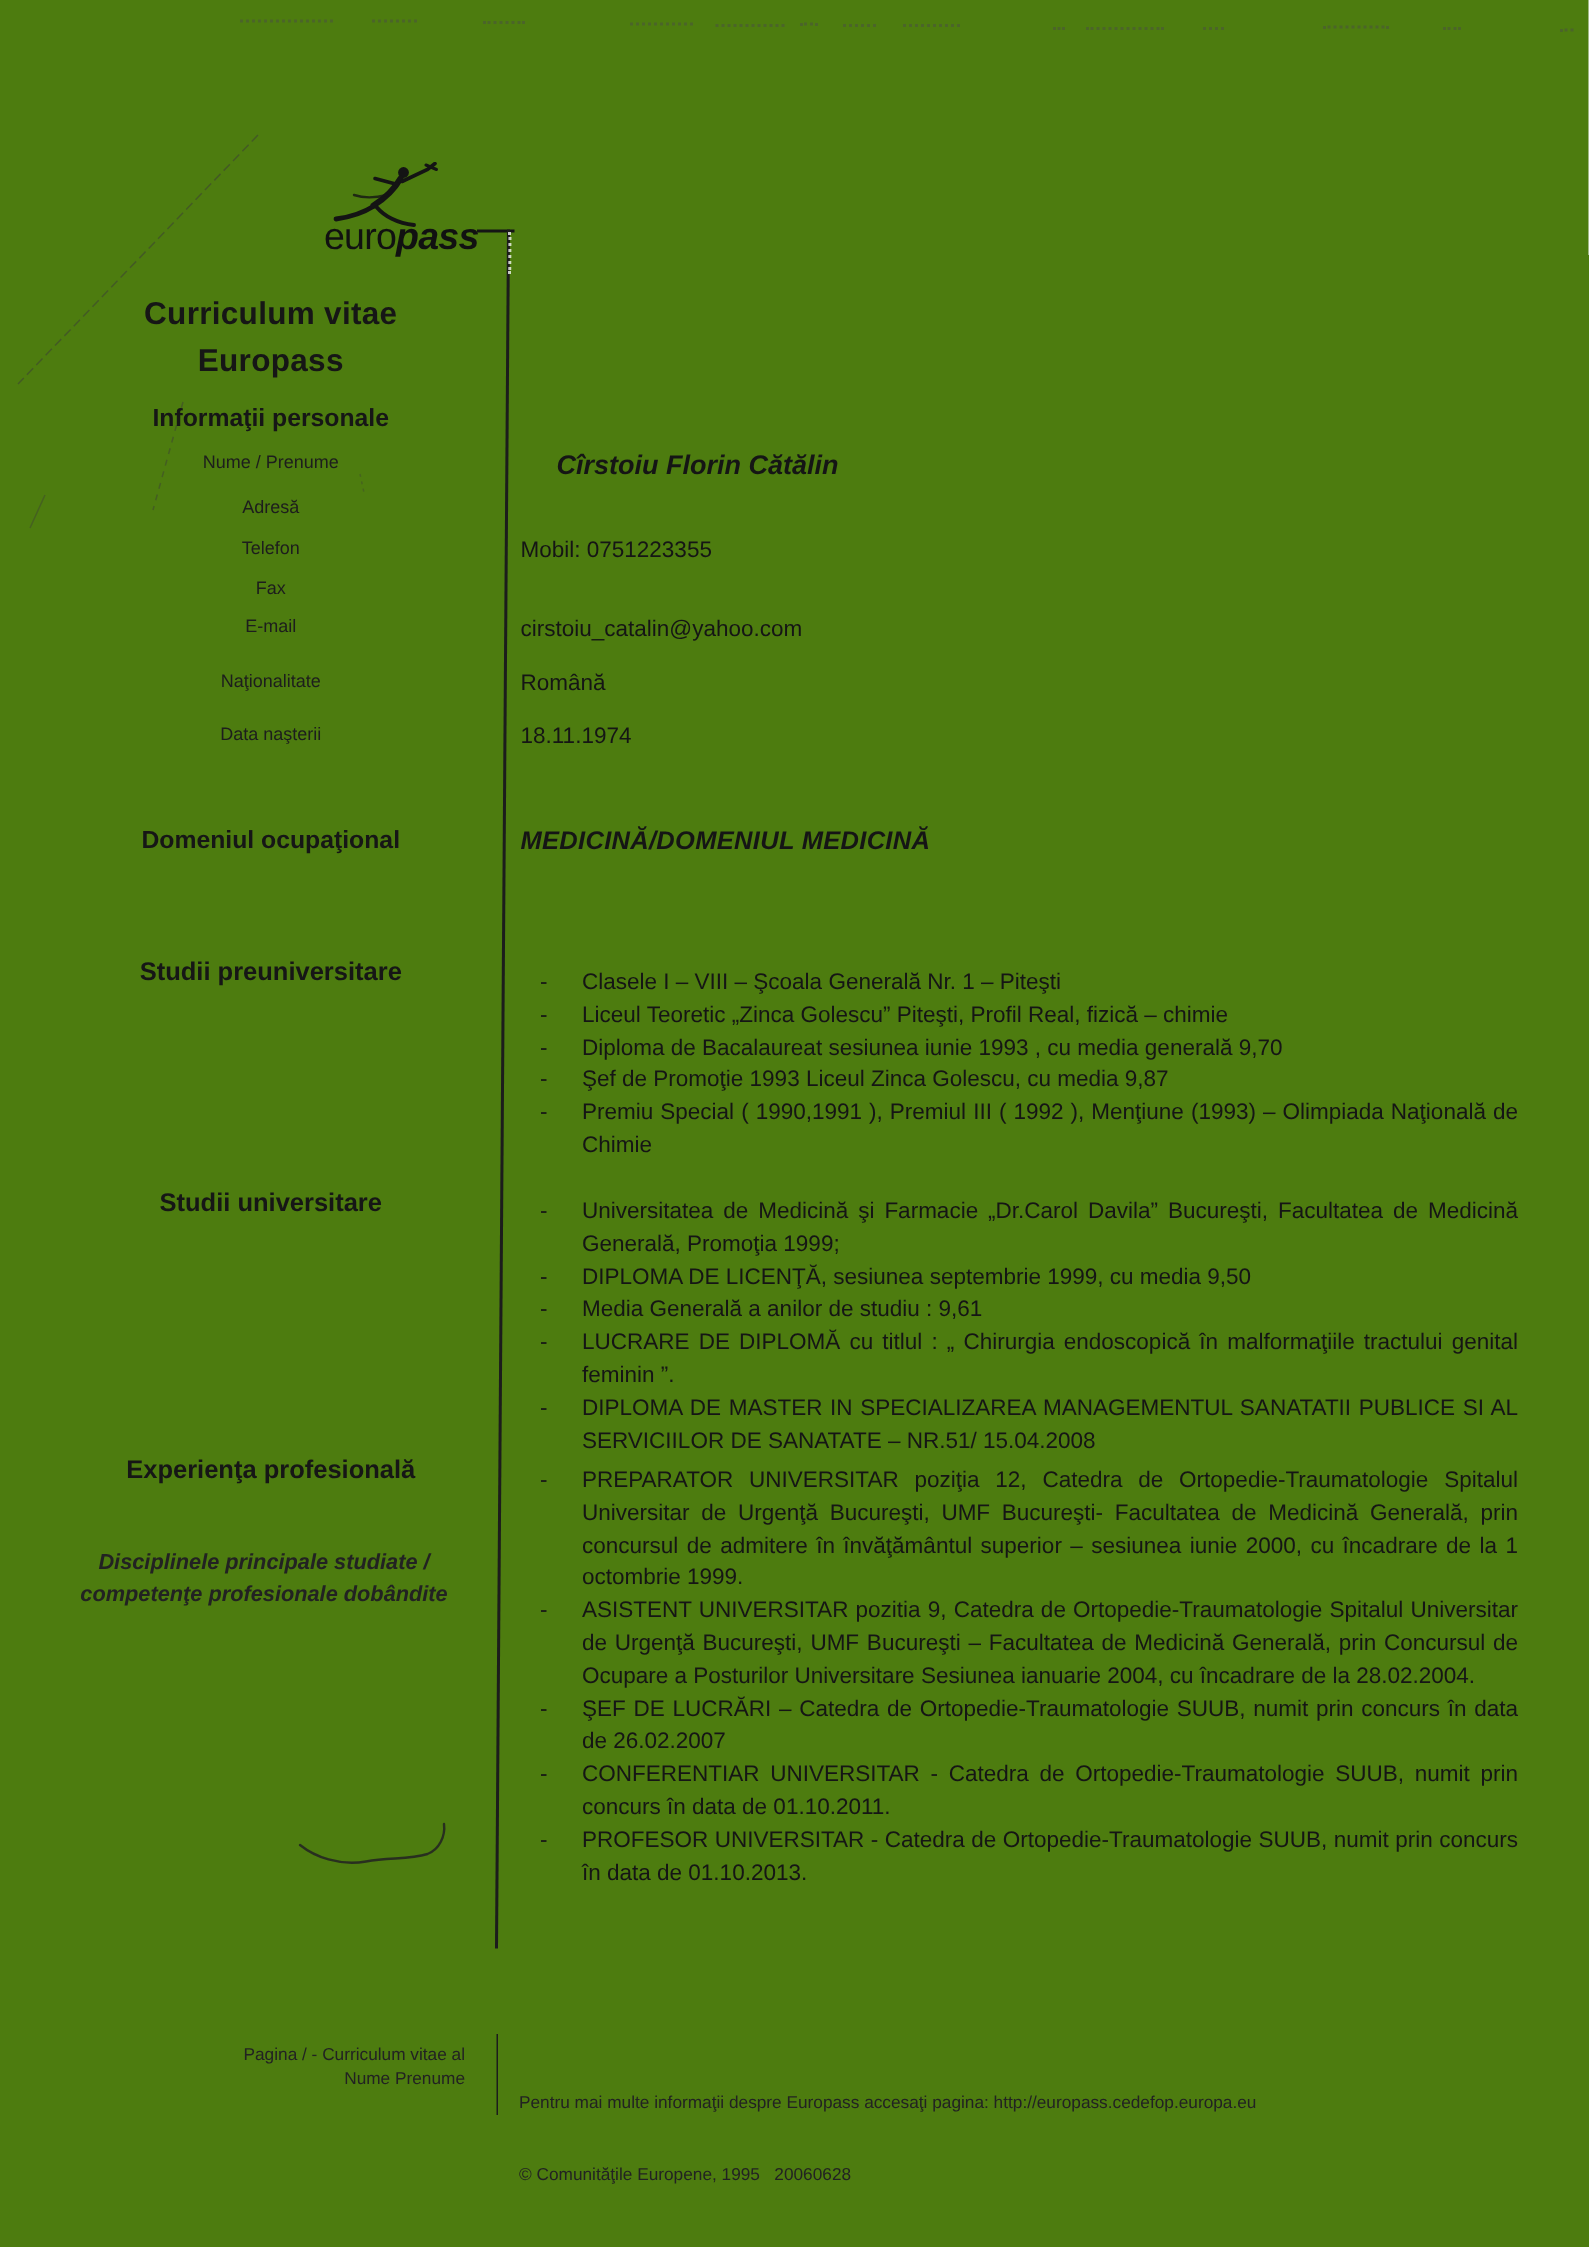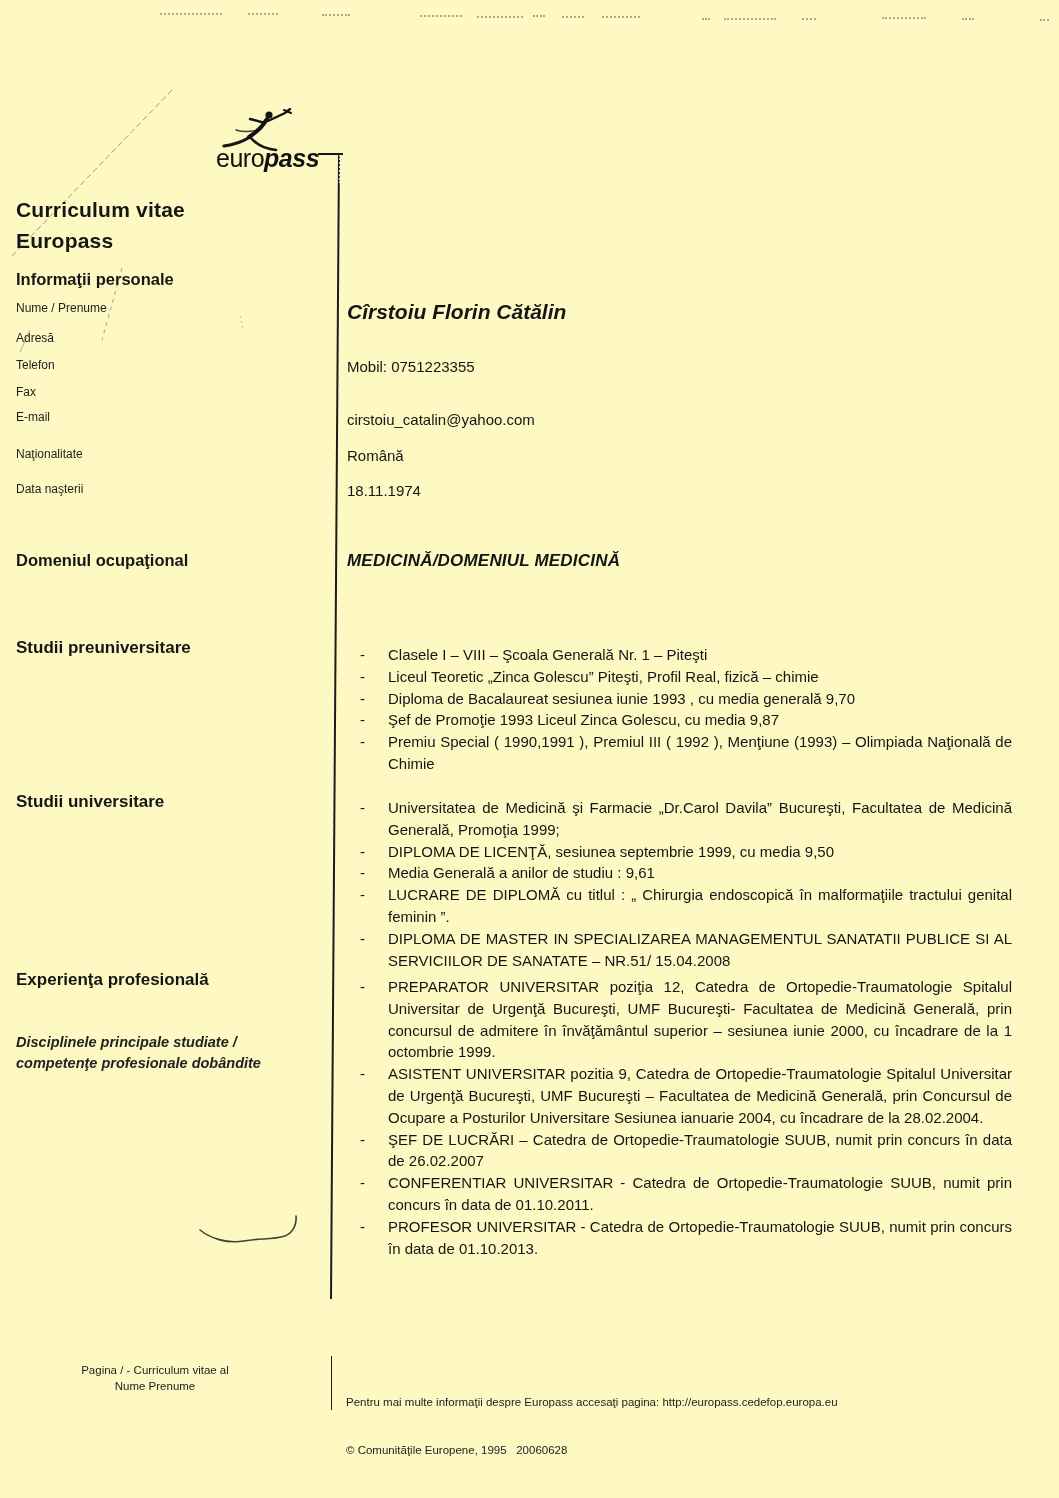--- a/index.html
+++ b/index.html
@@ -1,20 +1,20 @@
 <!DOCTYPE html>
 <html><head>
 <meta charset="utf-8">
 <style>
   * { margin:0; padding:0; box-sizing:border-box; }
   html,body { background:#e8e8e8; }
   body { font-family:"Liberation Sans", sans-serif; }
   .page {
     position:relative; width:1059px; height:1498px;
-    background:#fef9c3; color:#161616; overflow:hidden;
+    background:#4d7c0f; color:#161616; overflow:hidden;
     margin:0 auto;
   }
   .abs { position:absolute; }
 
   
   .noise-dash { position:absolute; height:0; border-top:2px dotted #4a4a4a; opacity:.45; }
   .scratches { position:absolute; left:0; top:0; pointer-events:none; }
 
   
   .logo-figure { position:absolute; left:222px; top:108px; width:86px; height:46px; }
@@ -22,39 +22,39 @@
   .logo-word .w1 { font-weight:400; }
   .logo-word .w2 { font-weight:700; font-style:italic; }
   .logo-hline { position:absolute; left:318px; top:153px; width:25px; height:2px; background:#151515; }
 
   
   .vline { position:absolute; left:338px; top:153px; width:2px; height:1146px; background:#1c1c1c; transform:rotate(0.4deg); transform-origin:top center; }
   .vline-dot { position:absolute; left:339px; top:155px; width:0; height:28px; border-left:2px dotted #fefefe; transform:rotate(0.4deg); transform-origin:top center; opacity:.75; }
   .footer-vline { position:absolute; left:331px; top:1356px; width:1px; height:54px; background:#1c1c1c; }
 
   
-  .lbl-col { position:absolute; left:0; width:331px; text-align:left; padding-right:10px;padding-left:16px; }
+  .lbl-col { position:absolute; left:12px; width:331px; text-align:center; padding-right:10px;padding-left:16px; }
   .doc-title { top:194px; font-size:21px; font-weight:700; line-height:31px; letter-spacing:0.2px; }
   .sec-label { font-weight:700; font-size:16.5px; }
   .row-label { font-size:12px; color:#1d1d1d; }
   .sub-label { font-style:italic; font-weight:700; font-size:14.5px; line-height:21px; color:#222; width:322px; }
 
   
   .val { position:absolute; left:347px; font-size:15px; color:#151515; }
-  .val.name { font-weight:700; font-style:italic; font-size:21px; }
+  .val.name { font-weight:700; font-style:italic; font-size:18px;margin-left:24px; }
   .val.domain { font-weight:700; font-style:italic; font-size:17px; letter-spacing:0.2px; }
 
   
   .blist { position:absolute; left:352px; width:660px; font-size:15px; line-height:21.8px; color:#151515; }
   .bitem { display:flex; }
   .bmark { flex:none; width:36px; padding-left:8px; }
   .btext { flex:1; text-align:justify; }
 
   
-  .footer-left { position:absolute; left:0; top:1362px; width:322px; text-align:center; font-size:11.5px; line-height:16px; color:#222; padding-right:12px; }
+  .footer-left { position:absolute; left:0; top:1362px; width:322px; text-align:right; font-size:11.5px; line-height:16px; color:#222; padding-right:12px; }
   .footer-right { position:absolute; left:346px; top:1362px; width:695px; font-size:11.5px; line-height:16px; color:#222; white-space:pre-wrap; }
 
   
   .scribble { position:absolute; left:192px; top:1208px; pointer-events:none; }
 </style>
 </head>
 <body>
 
 <div class="page">
 

